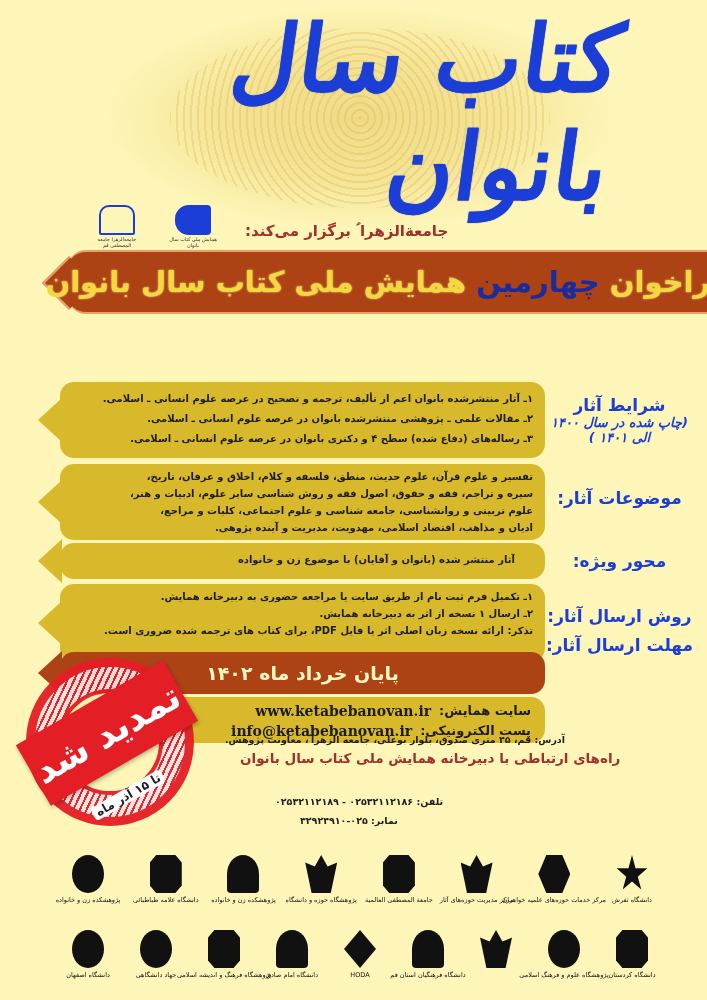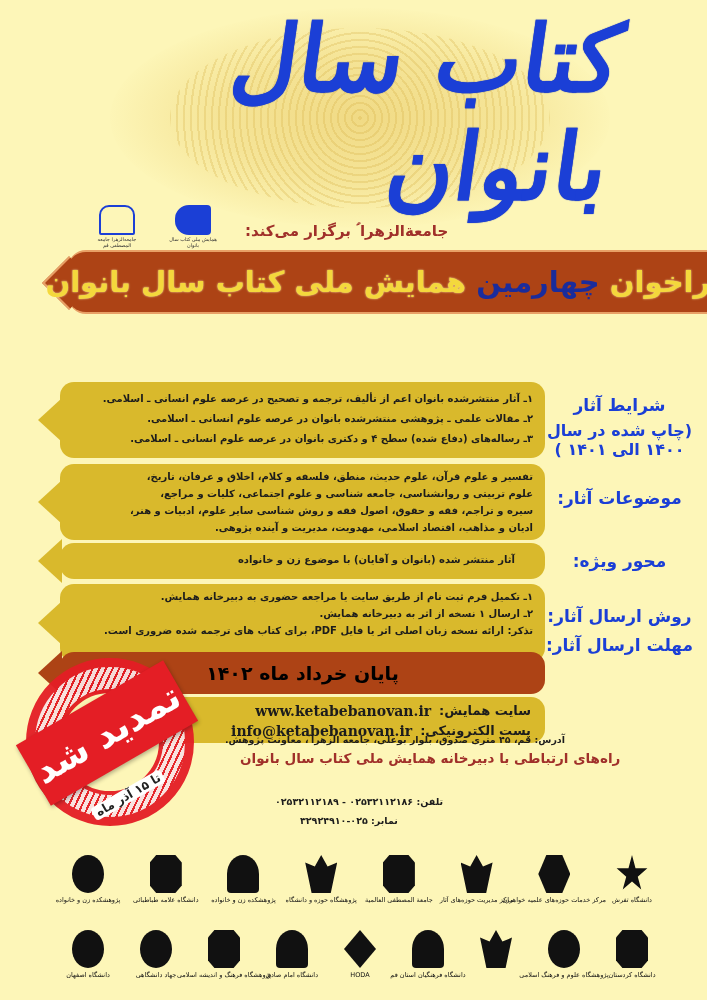--- a/index.html
+++ b/index.html
@@ -52,35 +52,35 @@
   }
   .banner-title { position: relative; font-size: 29px; font-weight: bold; white-space: nowrap; }
   .banner-title .y { color: #f4d83c; text-shadow: 0 0 2px #fff5b0; }
   .banner-title .b { color: #1a2c9c; }
 
   .row-label {
     position: absolute; right: 10px; text-align: center; color: #1b3fd6;
     font-weight: bold; width: 155px;
   }
   .row-label .main { font-size: 17px; display: block; }
-  .row-label .sub { font-size: 16px; display: block; margin-top: 6px; }
+  .row-label .sub { font-size: 13px; display: block; margin-top: 0; font-style: italic; }
 
   .box {
     position: absolute; left: 60px; width: 485px; background: #d9b92c;
     border-radius: 14px; color: #1c1c1c; font-weight: bold;
     padding: 4px 12px;
   }
   .box::before {
     content: ""; position: absolute; left: -22px; top: 50%; width: 0; height: 0;
     border-top: 22px solid transparent; border-bottom: 22px solid transparent; border-right: 24px solid #d9b92c;
     transform: translateY(-50%);
   }
   .box .line { font-size: 10px; line-height: 20px; white-space: nowrap; text-align: right; }
   .box .line.tight { line-height: 17px; }
-  .box.brown { background: #ad4315; color: #000000; text-align: center; }
+  .box.brown { background: #ad4315; color: #fef9c3; text-align: center; }
   .box.brown::before { border-right-color: #ad4315; }
   .box.brown .deadline { font-size: 19px; line-height: 34px; text-align: center; }
   .box.contact .cline { display: flex; justify-content: flex-start; gap: 8px; font-size: 13px; line-height: 20px; }
   .box.contact .cline .val { font-family: "DejaVu Serif", serif; direction: ltr; font-size: 14px; }
 
   .contact-title { position: absolute; left: 240px; top: 750px; color: #a0302a; font-weight: bold; font-size: 13.5px; white-space: nowrap; }
   .addr { position: absolute; left: 220px; color: #1c1c1c; font-weight: bold; font-size: 9.5px; white-space: nowrap; text-align: center; }
 
   .stamp {
     position: absolute; left: 8px; top: 640px; width: 200px; height: 200px;
@@ -149,22 +149,22 @@
   <div class="line">۱ـ آثار منتشرشده بانوان اعم از تألیف، ترجمه و تصحیح در عرصه علوم انسانی ـ اسلامی.</div>
   <div class="line">۲ـ مقالات علمی ـ پژوهشی منتشرشده بانوان در عرصه علوم انسانی ـ اسلامی.</div>
   <div class="line">۳ـ رساله‌های (دفاع شده) سطح ۴ و دکتری بانوان در عرصه علوم انسانی ـ اسلامی.</div>
 </div>
 
 <div class="row-label" style="top:488px;">
   <span class="main">موضوعات آثار:</span>
 </div>
 <div class="box" style="top:464px; height:76px;">
   <div class="line tight">تفسیر و علوم قرآن، علوم حدیث، منطق، فلسفه و کلام، اخلاق و عرفان، تاریخ،</div>
+  <div class="line tight">سیره و تراجم، فقه و حقوق، اصول فقه و روش شناسی سایر علوم، ادبیات و هنر،</div>
   <div class="line tight">علوم تربیتی و روانشناسی، جامعه شناسی و علوم اجتماعی، کلیات و مراجع،</div>
-  <div class="line tight">سیره و تراجم، فقه و حقوق، اصول فقه و روش شناسی سایر علوم، ادبیات و هنر،</div>
   <div class="line tight">ادیان و مذاهب، اقتصاد اسلامی، مهدویت، مدیریت و آینده پژوهی.</div>
 </div>
 
 <div class="row-label" style="top:551px;">
   <span class="main">محور ویژه:</span>
 </div>
 <div class="box" style="top:543px; height:36px; padding-top:7px; padding-right:30px;">
   <div class="line">آثار منتشر شده (بانوان و آقایان) با موضوع زن و خانواده</div>
 </div>
 

